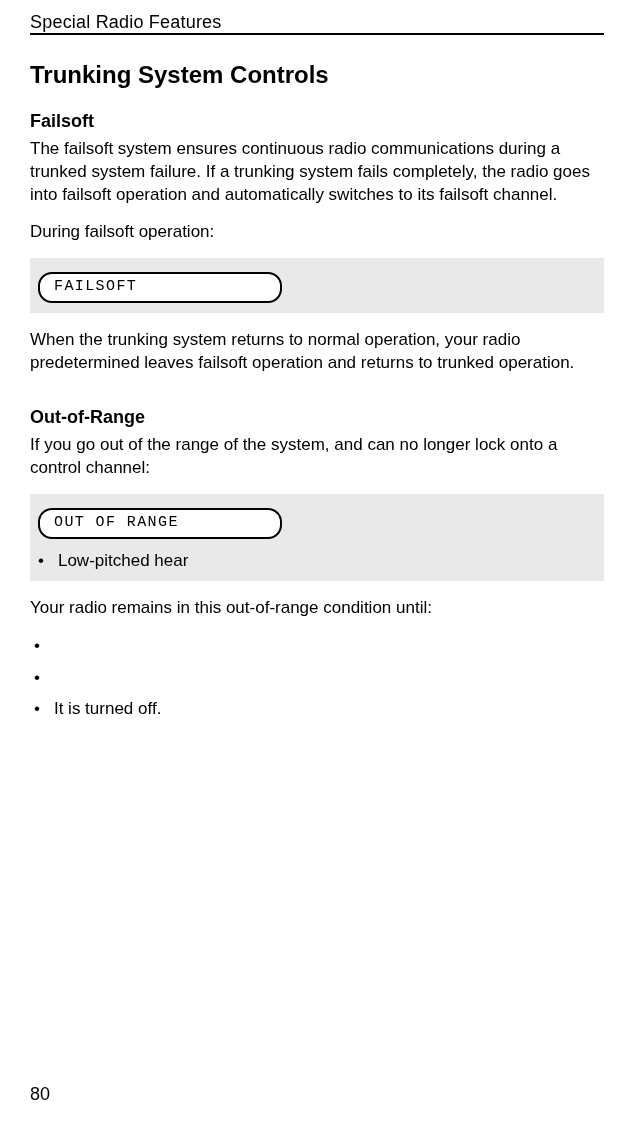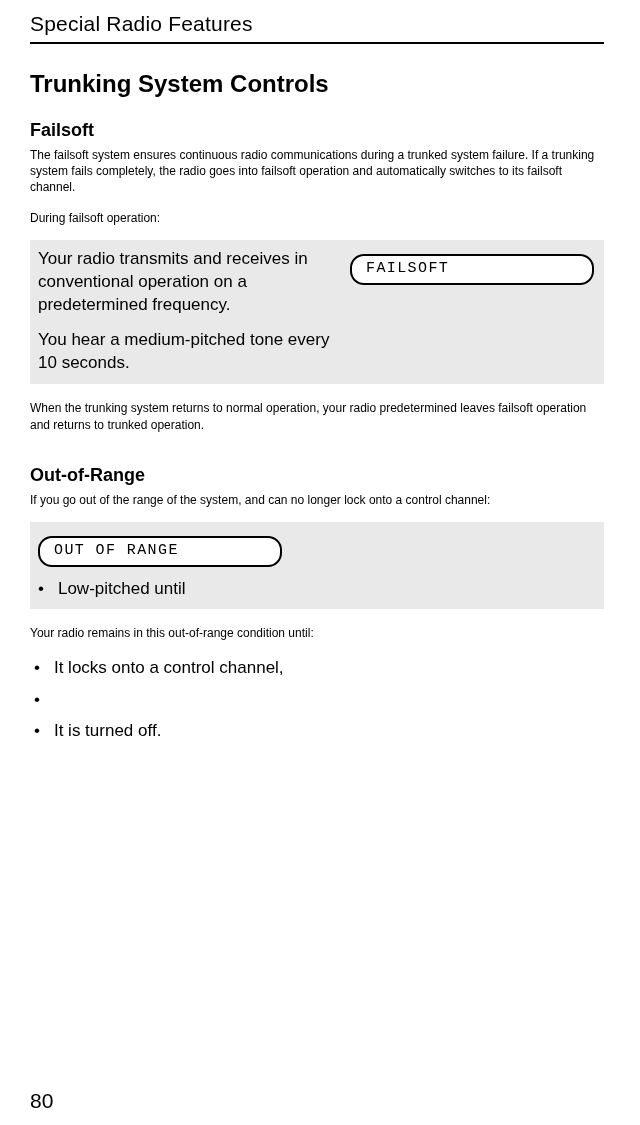--- a/index.html
+++ b/index.html
@@ -5,42 +5,41 @@
     * { margin: 0; padding: 0; box-sizing: border-box; }
     body {
       width: 640px;
       height: 1125px;
       background: #fff;
       font-family: Arial, Helvetica, sans-serif;
       color: #000;
       padding: 12px 36px 0 30px;
     }
     .header-label {
-      font-size: 21px;
+      font-size: 18px;
       letter-spacing: 0.2px;
-      margin-bottom: 6px;
     }
     .hr {
       border: none;
       border-top: 2px solid #000;
       margin-bottom: 26px;
     }
     .h1 {
       font-size: 24px;
       font-weight: bold;
       margin-bottom: 22px;
     }
     .h2 {
       font-size: 18px;
       font-weight: bold;
       margin-bottom: 6px;
       margin-top: 32px;
     }
     .para {
-      font-size: 12px;
+      font-size: 17px;
       line-height: 1.35;
       margin-bottom: 14px;
     }
     .gray-block {
       background: #e9e9e9;
       display: flex;
       gap: 14px;
       padding: 8px 10px 10px 8px;
       margin-bottom: 16px;
     }
@@ -78,73 +77,67 @@
       padding-left: 4px;
     }
     .bullet-list li {
       display: flex;
       gap: 14px;
       margin-bottom: 6px;
     }
     .pagenum {
       position: absolute;
       left: 30px;
-      bottom: 12px;
-      font-size: 21px;
+      bottom: 20px;
+      font-size: 18px;
     }
     .mono-inline {
       font-family: "Courier New", monospace;
       font-size: 16px;
       letter-spacing: 1px;
     }
   </style>
 </head>
 <body>
 
 <div class="header-label">Special Radio Features</div>
 <hr class="hr">
 
 <h1 class="h1">Trunking System Controls</h1>
 
 <h2 class="h2" style="margin-top:0">Failsoft</h2>
 <p class="para">The failsoft system ensures continuous radio communications during a trunked system failure. If a trunking system fails completely, the radio goes into failsoft operation and automatically switches to its failsoft channel.</p>
 <p class="para">During failsoft operation:</p>
 
 <div class="gray-block">
-  <div class="gray-left">
-    <div>Your radio transmits and receives in conventional operation on a predetermined frequency.</div>
-    <div style="height:12px"></div>
-    <div>You hear a medium-pitched tone every 10 seconds.</div>
-  </div>
   <div class="gray-right">
     <div class="lcd">FAILSOFT</div>
   </div>
 </div>
 
 <p class="para">When the trunking system returns to normal operation, your radio predetermined leaves failsoft operation and returns to trunked operation.</p>
 
 <h2 class="h2">Out-of-Range</h2>
 <p class="para">If you go out of the range of the system, and can no longer lock onto a control channel:</p>
 
 <div class="gray-block">
   <div class="gray-right">
     <div class="lcd">OUT OF RANGE</div>
     <div class="note-row">
       <span>•</span>
-      <span>Low-pitched until</span>
+      <span>Low-pitched hear</span>
     </div>
   </div>
 </div>
 
 <p class="para">Your radio remains in this out-of-range condition until:</p>
 
 <ul class="bullet-list">
   <li>
       <span>•</span>
-      <span>It locks onto a control channel,</span>
     </li>
   <li>
       <span>•</span>
     </li>
   <li>
       <span>•</span>
       <span>It is turned off.</span>
     </li>
 </ul>
 

